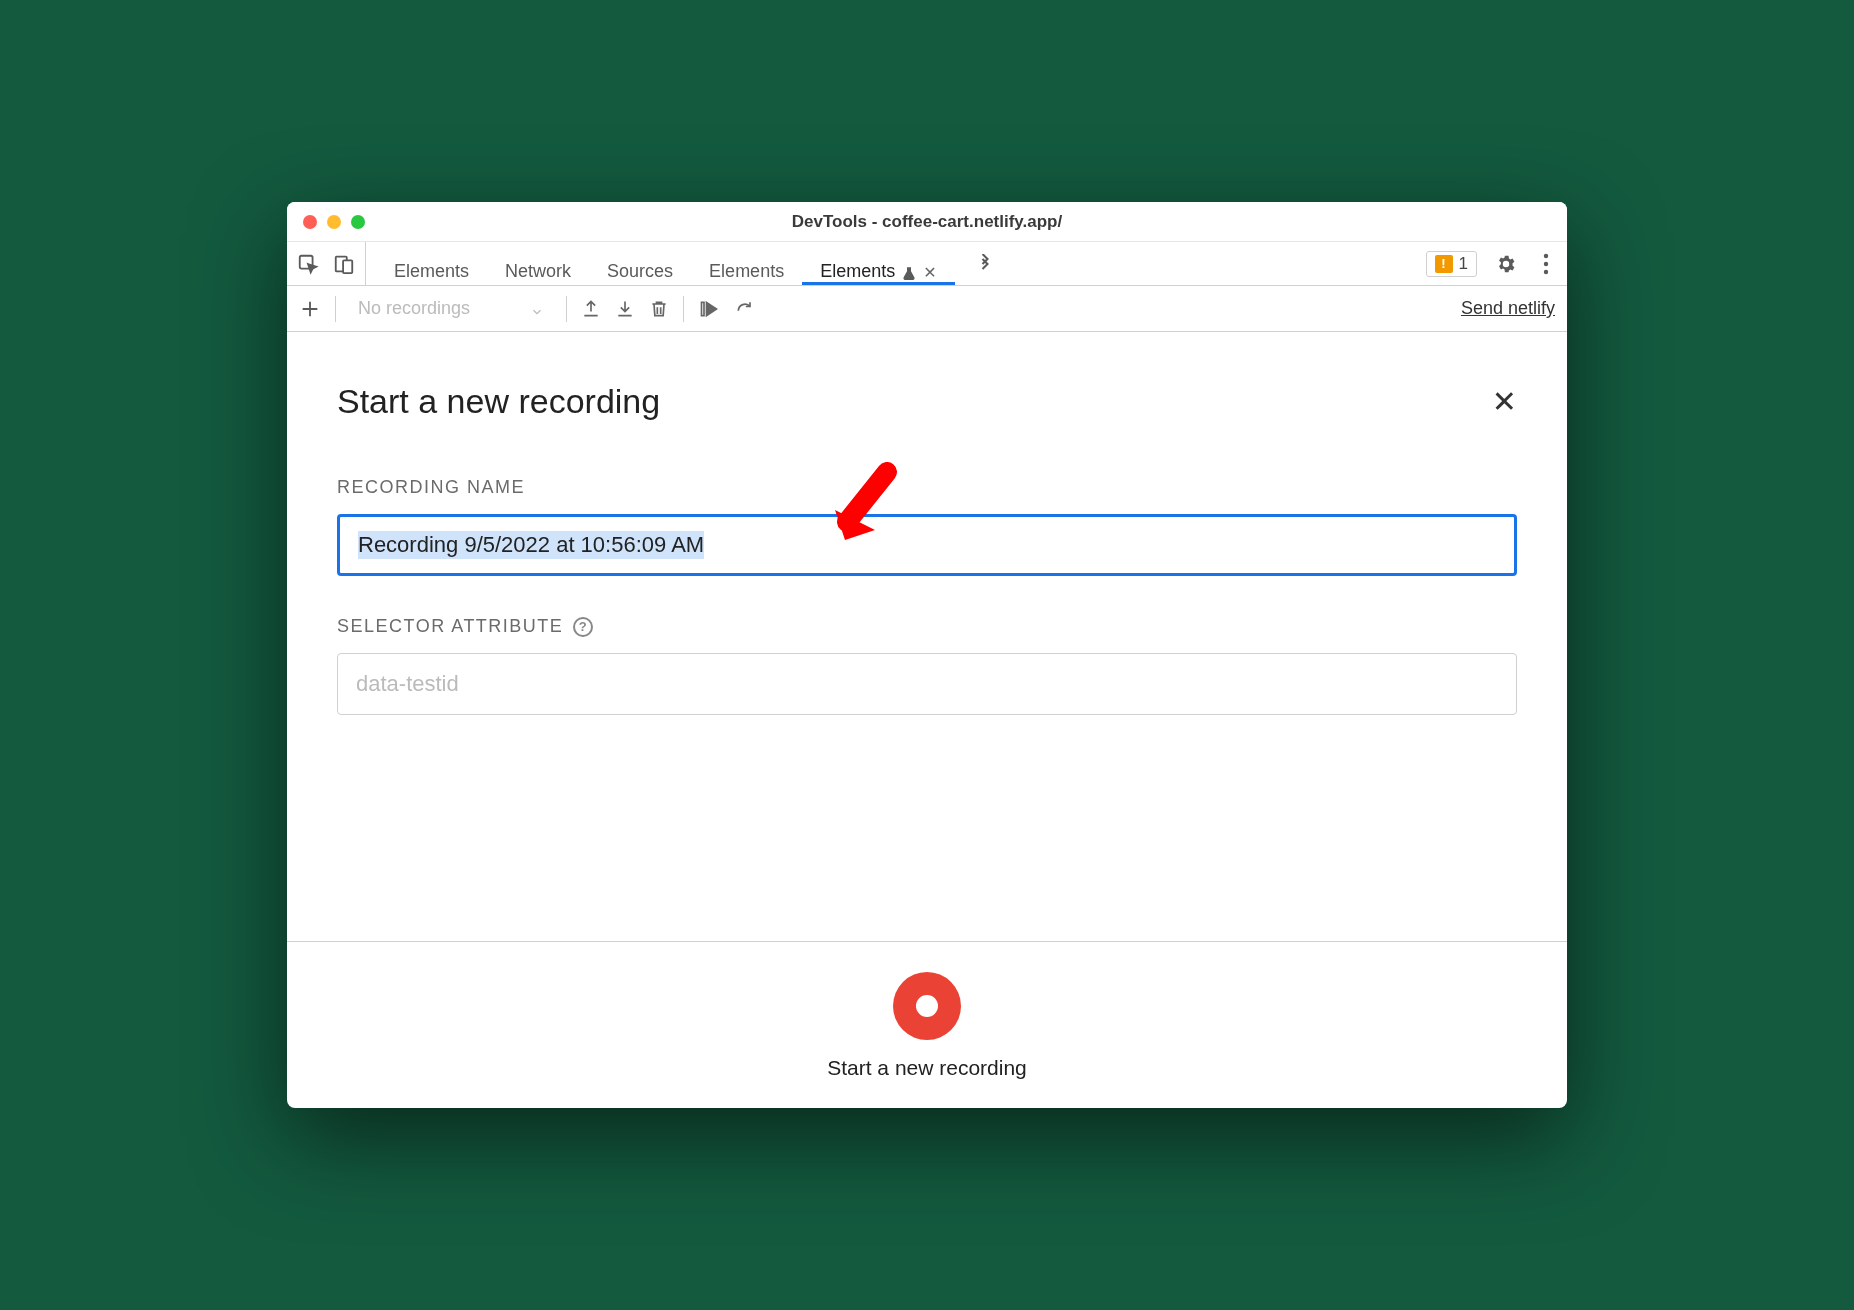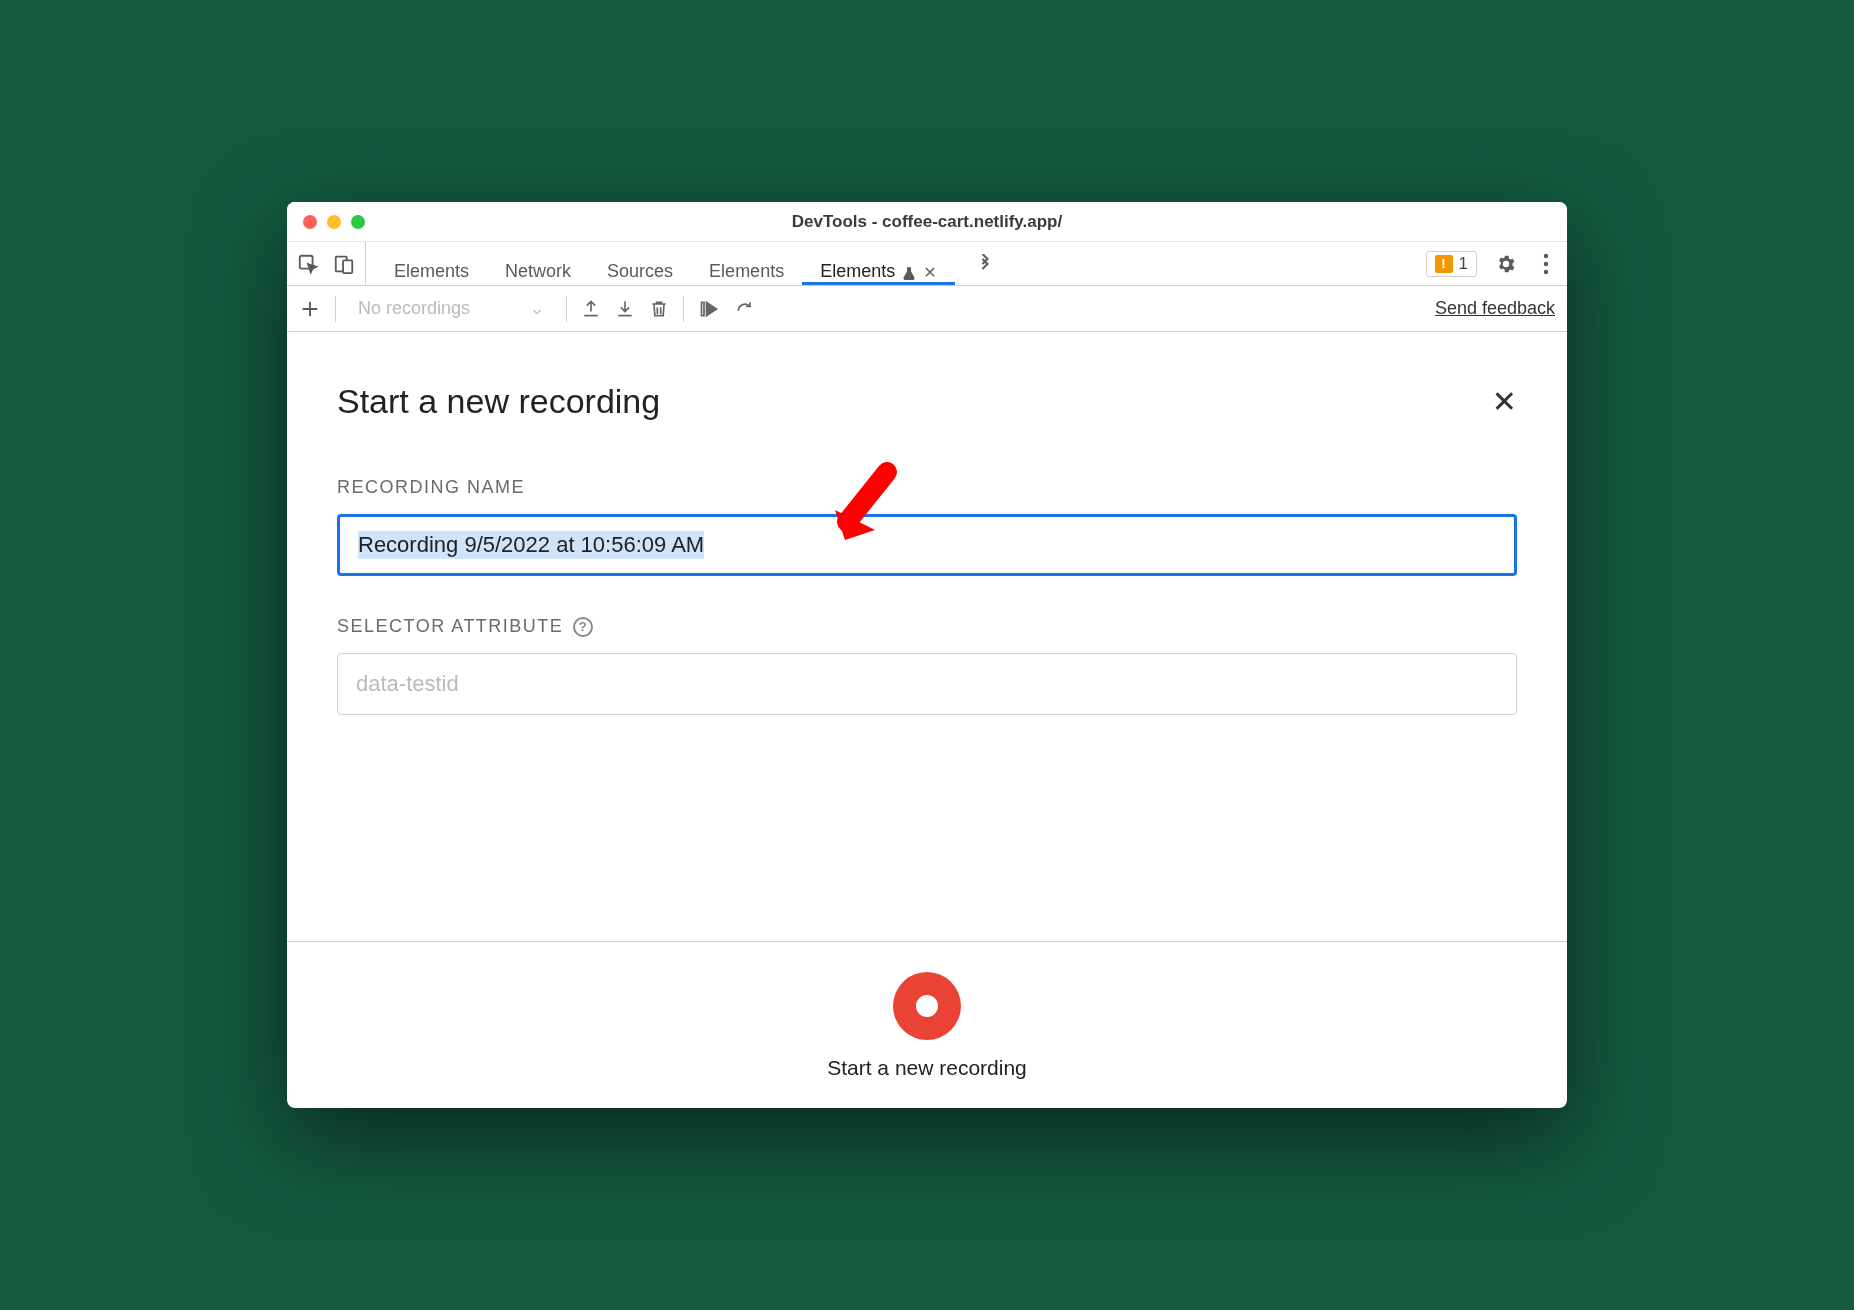--- a/index.html
+++ b/index.html
@@ -369,21 +369,21 @@
           <path d="M9 4l12 8-12 8z" fill="#666"></path>
         </svg>
     </span>
     <span class="icon-btn">
       <svg width="22" height="20" viewBox="0 0 24 24" fill="none" stroke="#666" stroke-width="2">
           <path d="M4 14a8 8 0 0114-5"></path>
           <path d="M18 4v5h-5"></path>
         </svg>
     </span>
     <div class="toolbar-spacer"></div>
-    <span class="send-feedback">Send feedback</span>
+    <span class="send-feedback">Send netlify</span>
   </div>
 
   <div class="panel">
     <div class="panel-body">
       <div class="panel-header">
         <div class="panel-title">Start a new recording</div>
         <div class="close-x">✕</div>
       </div>
 
       <div class="field-block">

